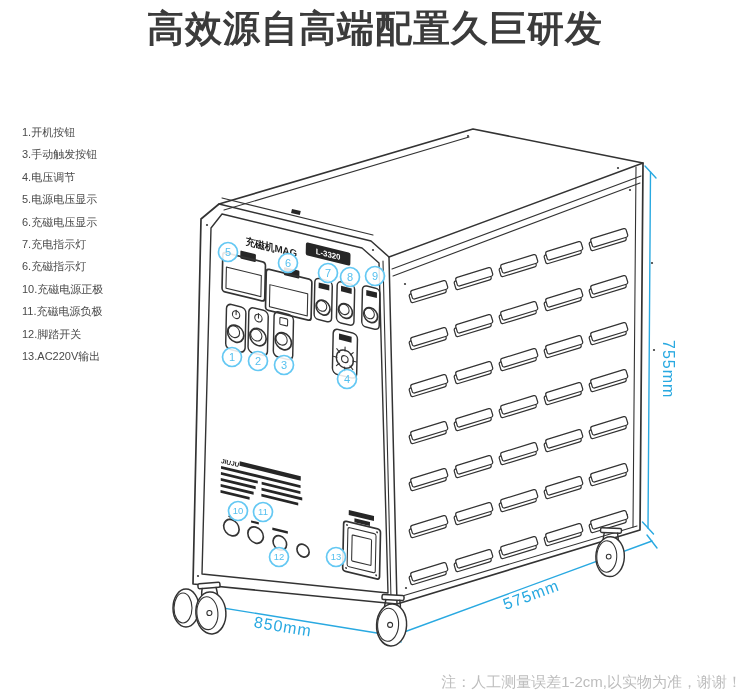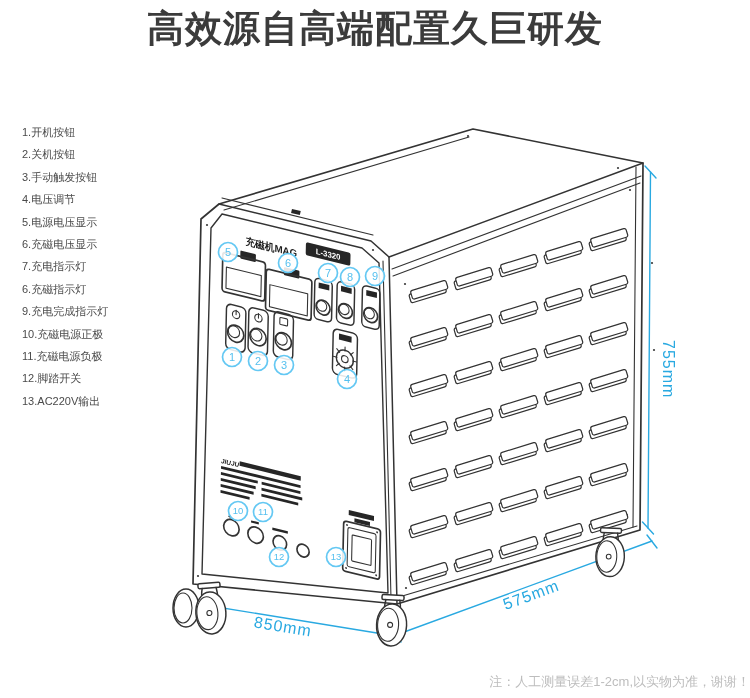--- a/index.html
+++ b/index.html
@@ -2,21 +2,21 @@
 <html><head>
 <meta charset="utf-8">
 <style>
   html,body{margin:0;padding:0;background:#fff;}
   .stage{position:relative;width:750px;height:698px;background:#fff;overflow:hidden;
          font-family:"Liberation Sans","DejaVu Sans",sans-serif;}
   .title{position:absolute;left:0;top:4px;width:750px;text-align:center;
          font-size:37px;font-weight:800;color:#3b3b3b;letter-spacing:1px;}
   .parts{position:absolute;left:22px;top:121px;}
   .pitem{font-size:11px;line-height:22.4px;color:#4a4a4a;white-space:nowrap;}
-  .note{position:absolute;right:0;top:673px;font-size:13px;color:#bdbdbd;white-space:nowrap;}
+  .note{position:absolute;right:8px;top:673px;font-size:15px;color:#bdbdbd;white-space:nowrap;}
   svg{position:absolute;left:0;top:0;}
   .ln{fill:#fff;stroke:#333;stroke-width:1.5;stroke-linejoin:round;stroke-linecap:round;}
   .lno{fill:none;stroke:#333;stroke-width:1.5;stroke-linejoin:round;stroke-linecap:round;}
   .t11{stroke-width:1.1;}
   .t17{stroke-width:1.7;}
   .blk{fill:#262626;stroke:none;}
   .dot{fill:#3a3a3a;stroke:none;}
   .dim{stroke:#29a9e1;stroke-width:1.4;fill:none;stroke-linecap:round;}
   .dimtxt{fill:#29a9e1;font-size:16px;letter-spacing:1px;}
   .callout circle{fill:#fff;fill-opacity:.88;stroke:#64c8f3;stroke-width:1.7;}
@@ -29,28 +29,26 @@
 </style>
 </head>
 <body>
 
 <div class="stage">
 
   <div class="title">高效源自高端配置久巨研发</div>
 
   <div class="parts">
     <div class="pitem">1.开机按钮</div>
-    <div class="pitem">2.关机按钮</div>
     <div class="pitem">3.手动触发按钮</div>
     <div class="pitem">4.电压调节</div>
     <div class="pitem">5.电源电压显示</div>
     <div class="pitem">6.充磁电压显示</div>
     <div class="pitem">7.充电指示灯</div>
     <div class="pitem">6.充磁指示灯</div>
-    <div class="pitem">9.充电完成指示灯</div>
     <div class="pitem">10.充磁电源正极</div>
     <div class="pitem">11.充磁电源负极</div>
     <div class="pitem">12.脚踏开关</div>
     <div class="pitem">13.AC220V输出</div>
   </div>
 
   <svg width="750" height="698" viewBox="0 0 750 698">
     <defs>
       <g id="louv">
         <g transform="rotate(-17)">

